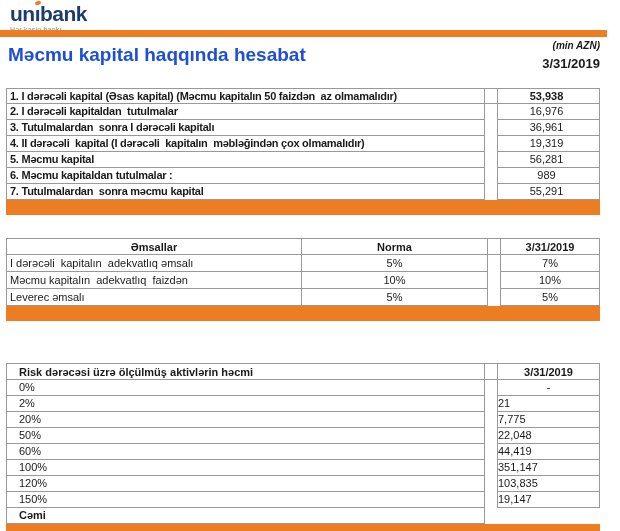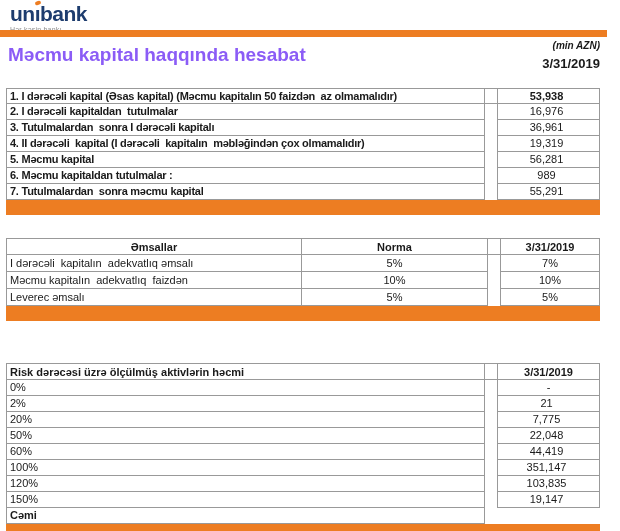--- a/index.html
+++ b/index.html
@@ -28,21 +28,21 @@
   .top-bar {
     position: absolute; left: 0; top: 30px;
     width: 607px; height: 7px; background: #ed7d22;
   }
   .unit-note {
     position: absolute; right: 20px; top: 40px;
     font-size: 10px; font-style: italic; font-weight: bold;
   }
   .page-title {
     position: absolute; left: 8px; top: 44px;
-    font-size: 19px; font-weight: bold; color: #8b5cf6;
+    font-size: 19px; font-weight: bold; color: #1d4ed8;
   }
   .date-top {
     position: absolute; right: 20px; top: 56px;
     font-size: 13px; font-weight: bold;
   }
   
   .tbl { position: absolute; left: 6px; width: 594px; font-size: 11px; }
   .row { display: flex; }
   .cell { white-space: pre; overflow: hidden; }
   .obar { height: 15px; background: #ed7d22; width: 594px; }
@@ -77,26 +77,26 @@
   }
   .t2 .hrow { font-weight: bold; }
   .t2 .hrow .lab { text-align: center; padding-left: 0; border-top: 1px solid #999; }
   .t2 .hrow .norma, .t2 .hrow .val { border-top: 1px solid #999; }
   .t2 .hrow .gap { border-top: 1px solid #999; border-bottom: 1px solid #999; }
   
   .t3 { top: 363px; }
   .t3 .row { height: 16px; line-height: 15px; }
   .t3 .hrow { height: 17px; line-height: 16px; font-weight: bold; }
   .t3 .lab {
-    flex: 0 0 479px; padding-left: 3px;
+    flex: 0 0 479px; padding-left: 12px;
     border-left: 1px solid #999; border-right: 1px solid #999; border-bottom: 1px solid #999;
   }
   .t3 .gap { flex: 0 0 12px; }
   .t3 .val {
-    flex: 0 0 103px; text-align: center; padding-right: 4px;
+    flex: 0 0 103px; text-align: left; padding-right: 4px;
     border-left: 1px solid #999; border-right: 1px solid #999; border-bottom: 1px solid #999;
   }
   .t3 .hrow .lab, .t3 .hrow .val { border-top: 1px solid #999; }
   .t3 .hrow .gap { border-top: 1px solid #999; border-bottom: 1px solid #999; }
   .t3 .hrow .val { text-align: center; padding-right: 0; }
   .t3 .dash { text-align: center; padding-right: 0; }
   .t3 .trow { font-weight: bold; }
 </style>
 </head>
 <body>

